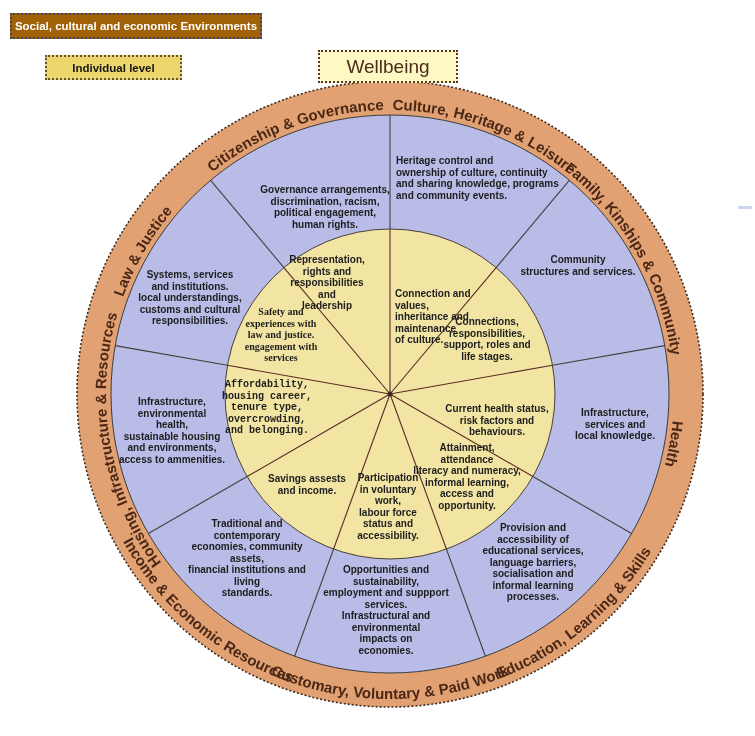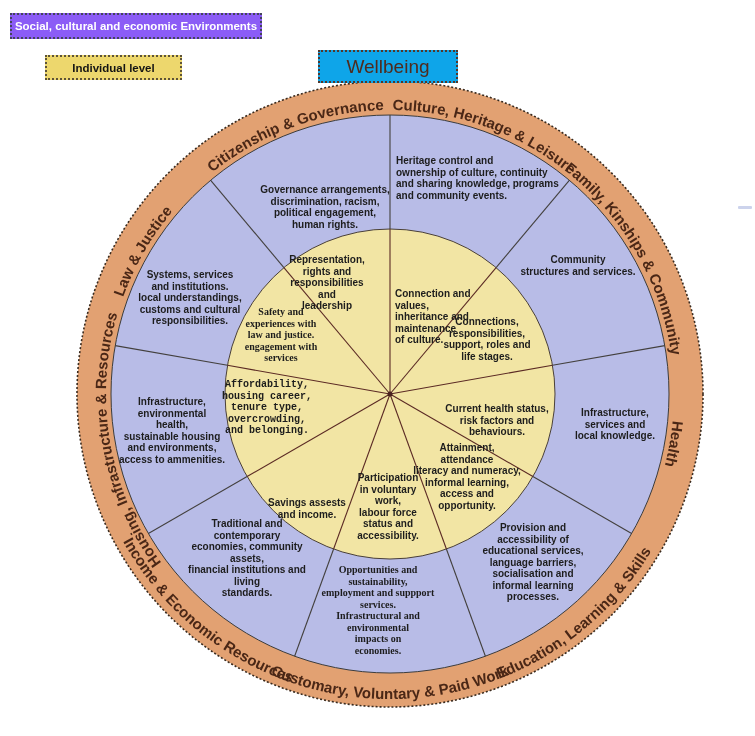--- a/index.html
+++ b/index.html
@@ -8,30 +8,30 @@
     background:#ffffff;
     font-family:"Liberation Sans", sans-serif;
   }
   
   .legend{
     position:absolute;display:flex;align-items:center;justify-content:center;
     box-sizing:border-box;font-weight:bold;text-align:center;
   }
   .legend-env{
     left:10px;top:13px;width:252px;height:26px;
-    background:#8b5cf6;border:2px dotted #44445a;color:#ffffff;font-size:11.5px;
+    background:#a16207;border:2px dotted #44445a;color:#ffffff;font-size:11.5px;
   }
   .legend-ind{
     left:45px;top:55px;width:137px;height:25px;
     background:#EDD76D;border:2px dotted #5d5338;color:#141414;font-size:11.5px;
   }
   
   .banner{
     position:absolute;left:318px;top:50px;width:140px;height:33px;
-    background:#0ea5e9;border:2px dotted #54372a;box-sizing:border-box;
+    background:#fef9c3;border:2px dotted #54372a;box-sizing:border-box;
     display:flex;align-items:center;justify-content:center;
     font-size:19px;color:#4f2b1e;z-index:3;
   }
   svg.wheel{position:absolute;left:0;top:0;z-index:1;}
   .ring-label{
     font-family:"Liberation Sans", sans-serif;
     font-weight:bold;font-size:15px;fill:#4a2716;text-anchor:middle;
   }
   
   .seg{
@@ -40,32 +40,32 @@
     text-align:center;transform:translate(-50%,-50%);
   }
   .seg.align-left{text-align:left;transform:none;}
   .seg.align-right{text-align:center;transform:none;}
   
   .m0{left:325px;top:191px;width:220px;margin-top:16px;}
   .m1{left:396px;top:155px;width:200px;}
   .m2{left:578px;top:265px;width:170px;}
   .m3{left:615px;top:424px;width:160px;}
   .m4{left:533px;top:562px;width:180px;}
-  .m5{left:378px;top:610px;width:220px;font-family:Liberation Serif, serif;}
+  .m5{left:386px;top:610px;width:220px;}
   .m6{left:247px;top:558px;width:190px;}
   .m7{left:172px;top:430px;width:170px;}
   .m8{left:190px;top:298px;width:180px;}
   
   .i0{left:270px;top:254px;width:114px;}
   .i1{left:395px;top:248px;width:115px;margin-top:40px;}
   .i2{left:487px;top:339px;width:140px;}
   .i3{left:497px;top:420px;width:160px;}
   .i4{left:467px;top:476px;width:160px;}
   .i5{left:388px;top:506px;width:110px;}
-  .i6{left:307px;top:508px;width:120px;}
+  .i6{left:307px;top:484px;width:120px;}
   .i7{left:267px;top:408px;width:120px;font-family:Liberation Mono, monospace;}
   .i8{left:281px;top:335px;width:130px;font-family:Liberation Serif, serif;}
   .artifact{
     position:absolute;left:738px;top:206px;width:14px;height:3px;
     background:#ccd3ec;border-radius:1px;z-index:0;
   }
 </style>
 </head>
 <body>
 

